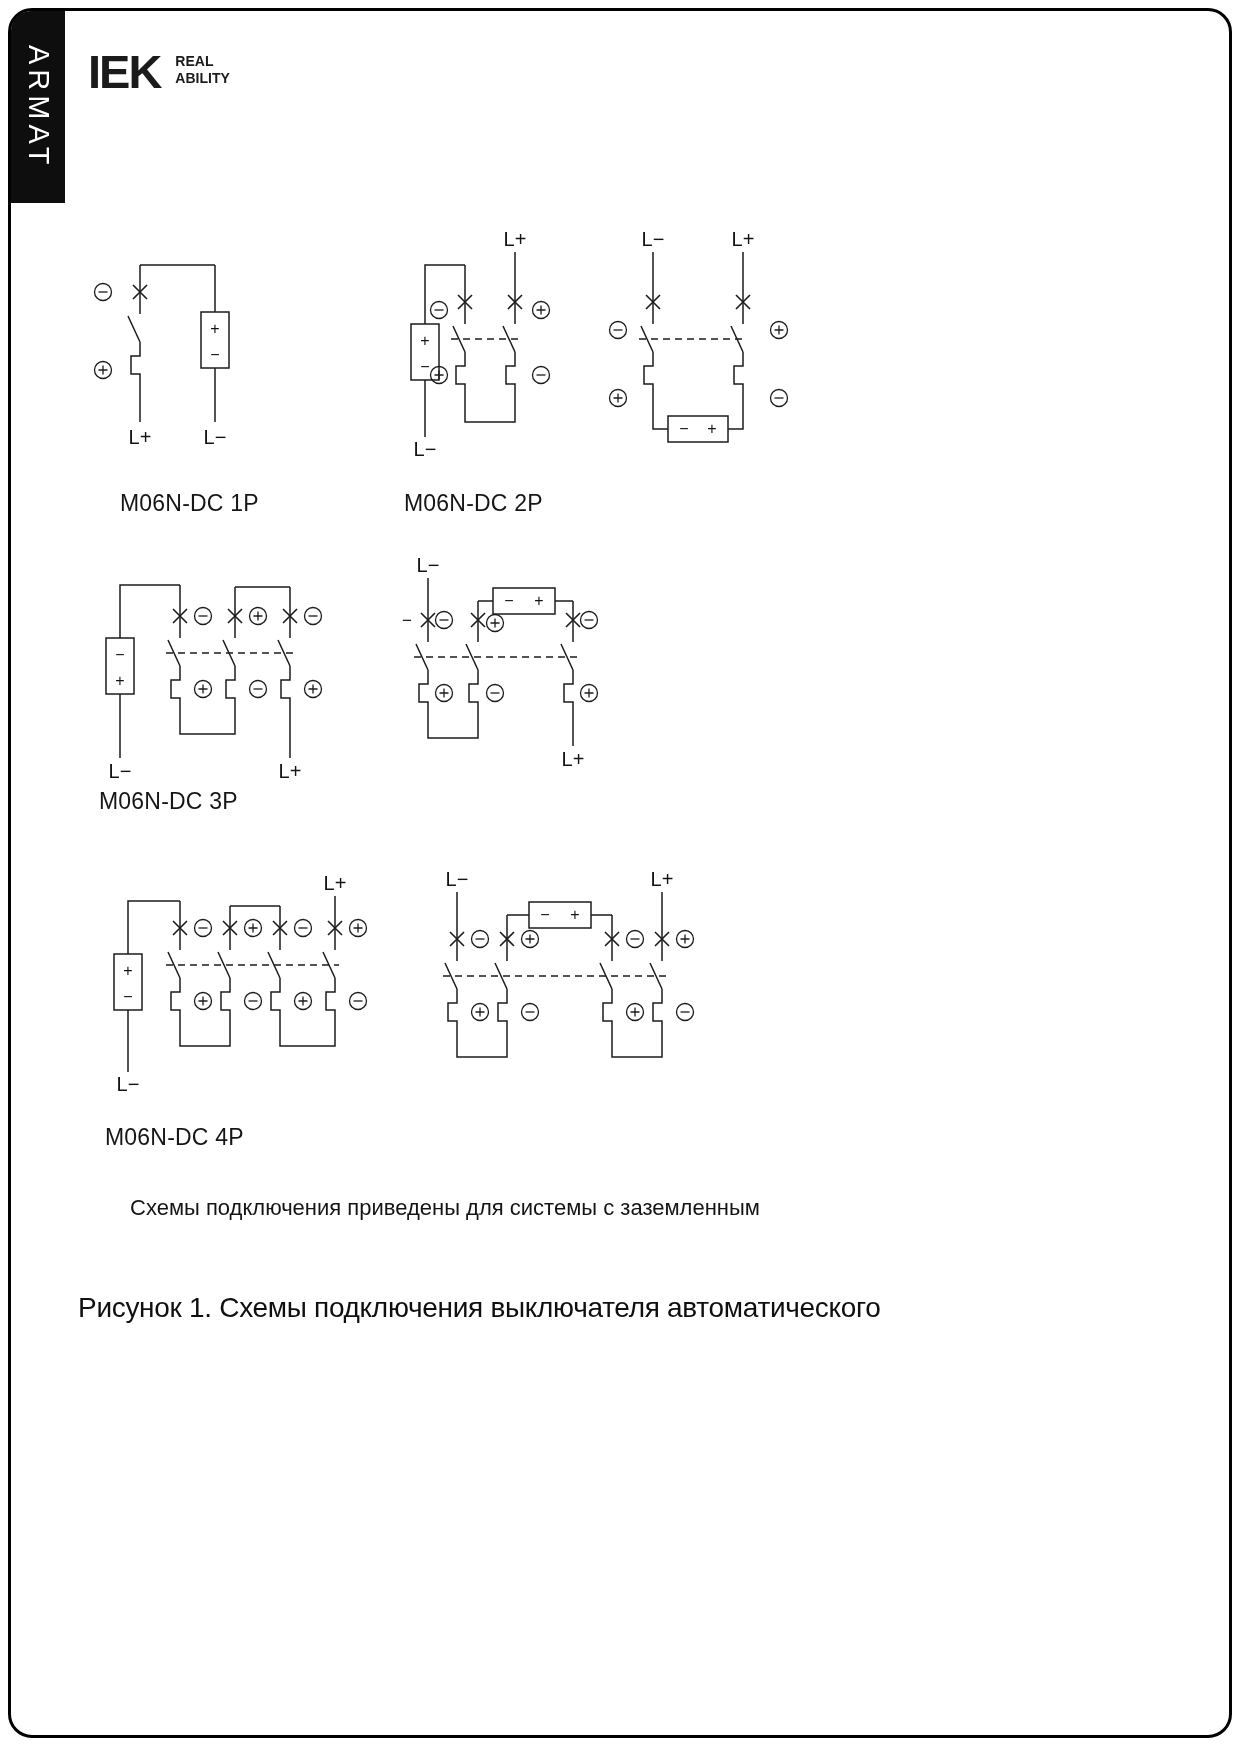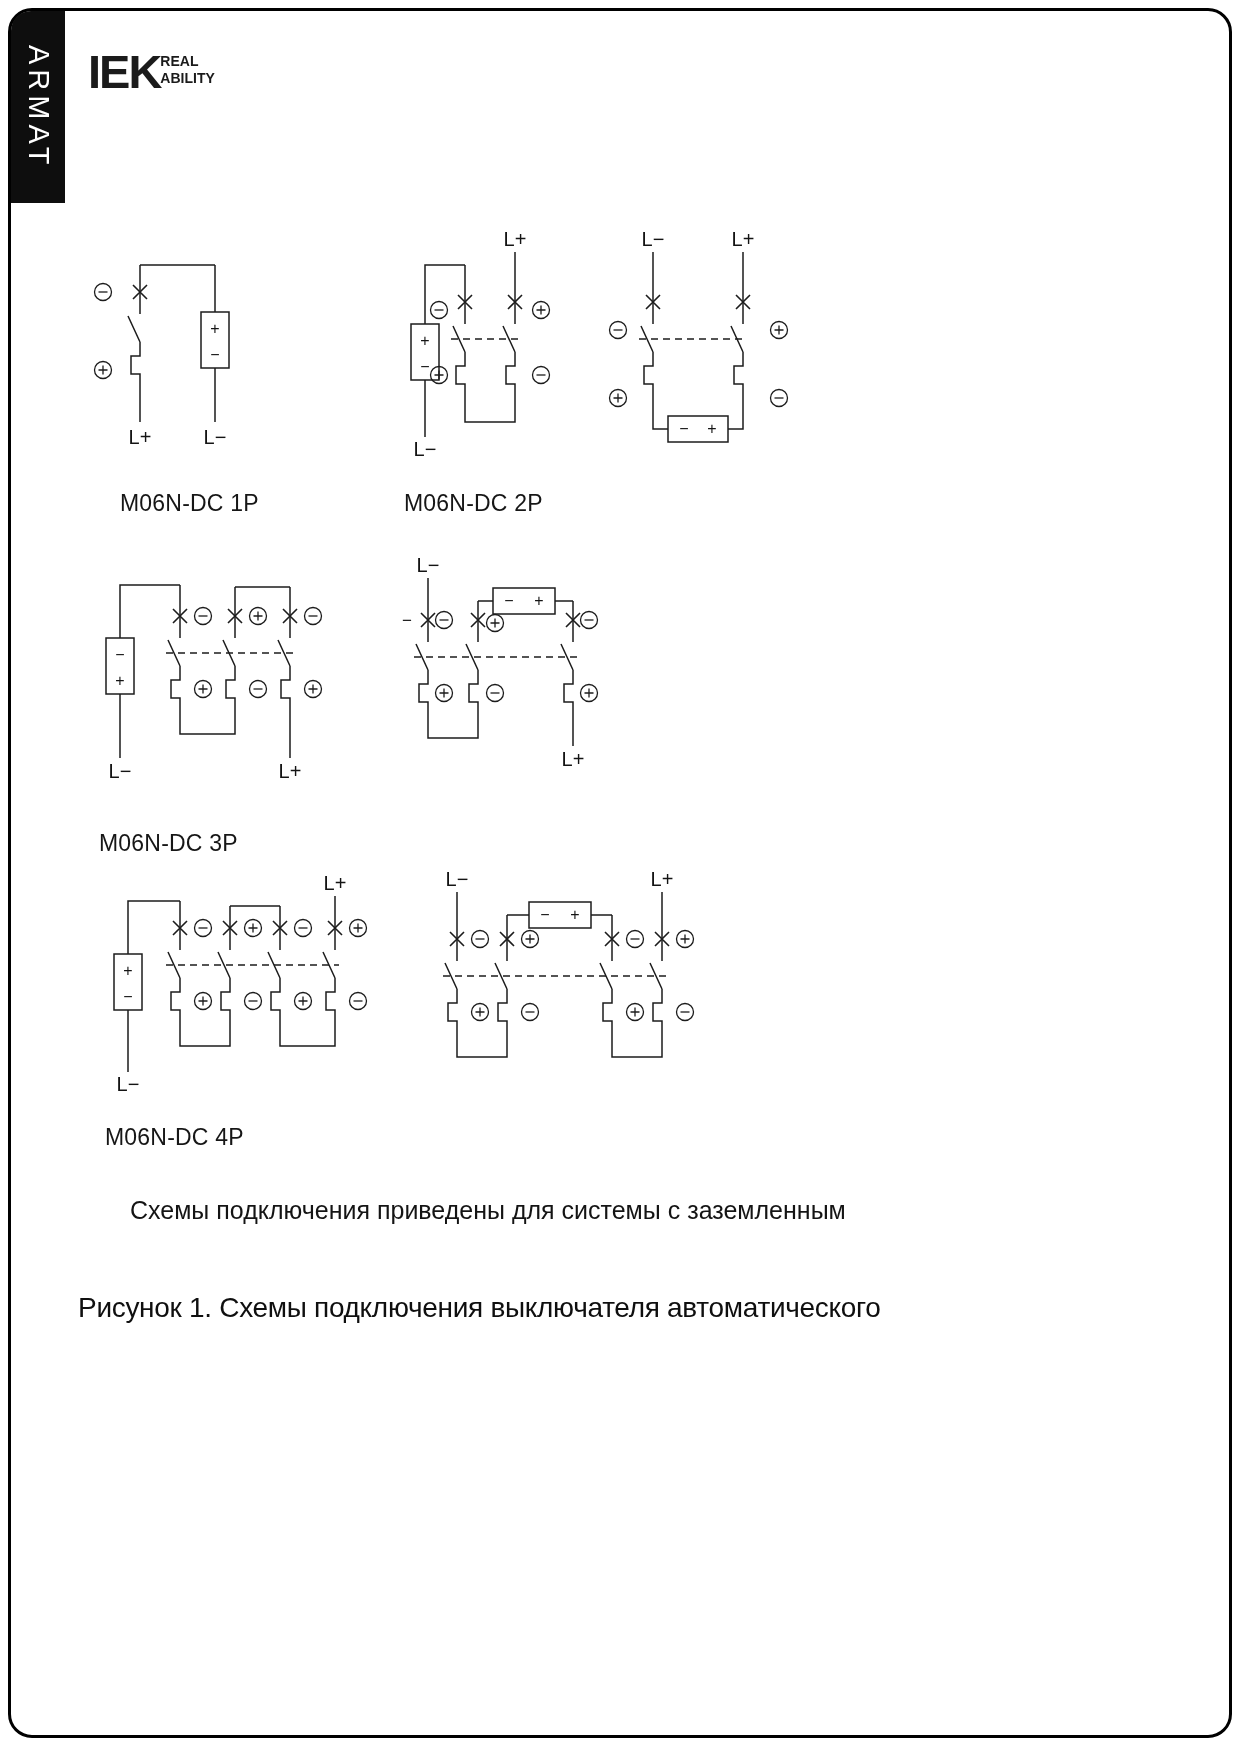--- a/index.html
+++ b/index.html
@@ -10,34 +10,34 @@
     color:#1c1c1c;
   }
   .page { position:relative; width:1240px; height:1746px; background:#fff; overflow:hidden; }
   .frame { position:absolute; inset:8px; border:3px solid #000; border-radius:24px; }
   .armat {
     position:absolute; left:11px; top:11px; width:54px; height:192px;
     background:#0e0e0e; color:#fff; border-radius:20px 0 0 0;
     display:flex; align-items:center; justify-content:center;
     writing-mode:vertical-rl; font-size:29px; letter-spacing:5px;
   }
-  .brand { position:absolute; left:88px; top:48px; display:flex; gap:0; align-items:flex-start; }
+  .brand { position:absolute; left:88px; top:48px; display:flex; gap:15px; align-items:flex-start; }
   .brand .iek { font-size:47px; font-weight:bold; letter-spacing:-2px; line-height:1; color:#1b1b1b; }
   .brand .tag { font-size:14px; font-weight:bold; line-height:1.18; padding-top:5px; color:#1b1b1b; }
 
   svg.schematic { position:absolute; overflow:visible; }
   svg.schematic .w   { stroke:#1c1c1c; stroke-width:1.5; fill:none; }
   svg.schematic .dash{ stroke:#1c1c1c; stroke-width:1.4; fill:none; stroke-dasharray:7 5; }
   svg.schematic text { fill:#141414; font-family:"Liberation Sans", sans-serif; }
   .ltxt { font-size:20px; text-anchor:middle; }
   .btxt { font-size:16px; text-anchor:middle; }
   .stxt { font-size:17px; text-anchor:middle; }
 
   .dlabel { position:absolute; font-size:23px; letter-spacing:0.2px; color:#161616; }
-  .note { position:absolute; left:80px; top:1192px; width:810px; font-size:25px; line-height:1.45; color:#141414; }
+  .note { position:absolute; left:80px; top:1192px; width:810px; font-size:22px; line-height:1.45; color:#141414; }
   .note .indent { padding-left:50px; }
   .caption { position:absolute; left:78px; top:1286px; font-size:28px; line-height:1.6; letter-spacing:-0.3px; color:#0f0f0f; }
   .caption .c2 { margin-left:142px; }
 </style>
 </head>
 <body>
 
 <div class="page">
   <div class="frame"></div>
 
@@ -191,21 +191,21 @@
     <use href="#cp" x="203" y="140"></use>
     <use href="#cm" x="253" y="140"></use>
     <text class="ltxt" x="25" y="14">L−</text>
     <text class="ltxt" x="230" y="14">L+</text>
     <text class="btxt" x="113" y="48">−</text>
     <text class="btxt" x="143" y="48">+</text>
   </svg>
 
   <div class="dlabel" style="left:120px;top:490px">M06N-DC 1P</div>
   <div class="dlabel" style="left:404px;top:490px">M06N-DC 2P</div>
-  <div class="dlabel" style="left:99px;top:830px">M06N-DC 3P</div>
+  <div class="dlabel" style="left:99px;top:788px">M06N-DC 3P</div>
   <div class="dlabel" style="left:105px;top:1124px">M06N-DC 4P</div>
 
   <div class="note">
     <div class="indent">Схемы подключения приведены для системы с заземленным</div>
   </div>
 
   <div class="caption">
     <div>Рисунок 1. Схемы подключения выключателя автоматического</div>
   </div>
 </div>

